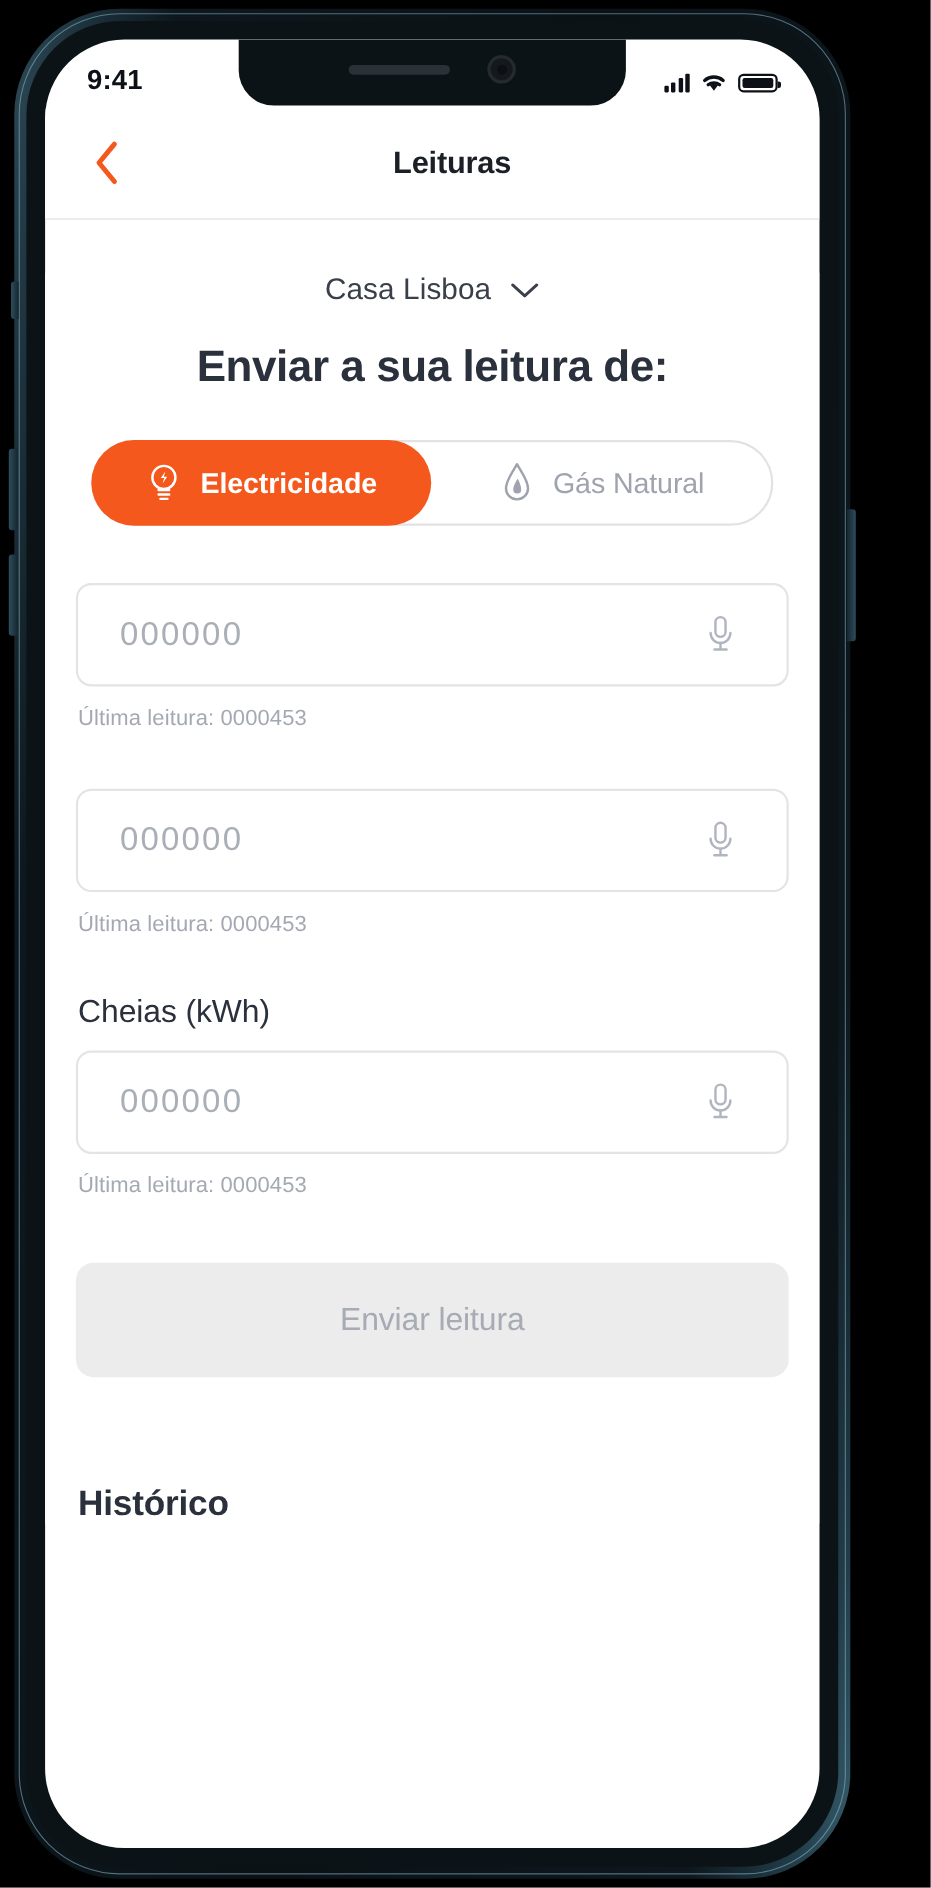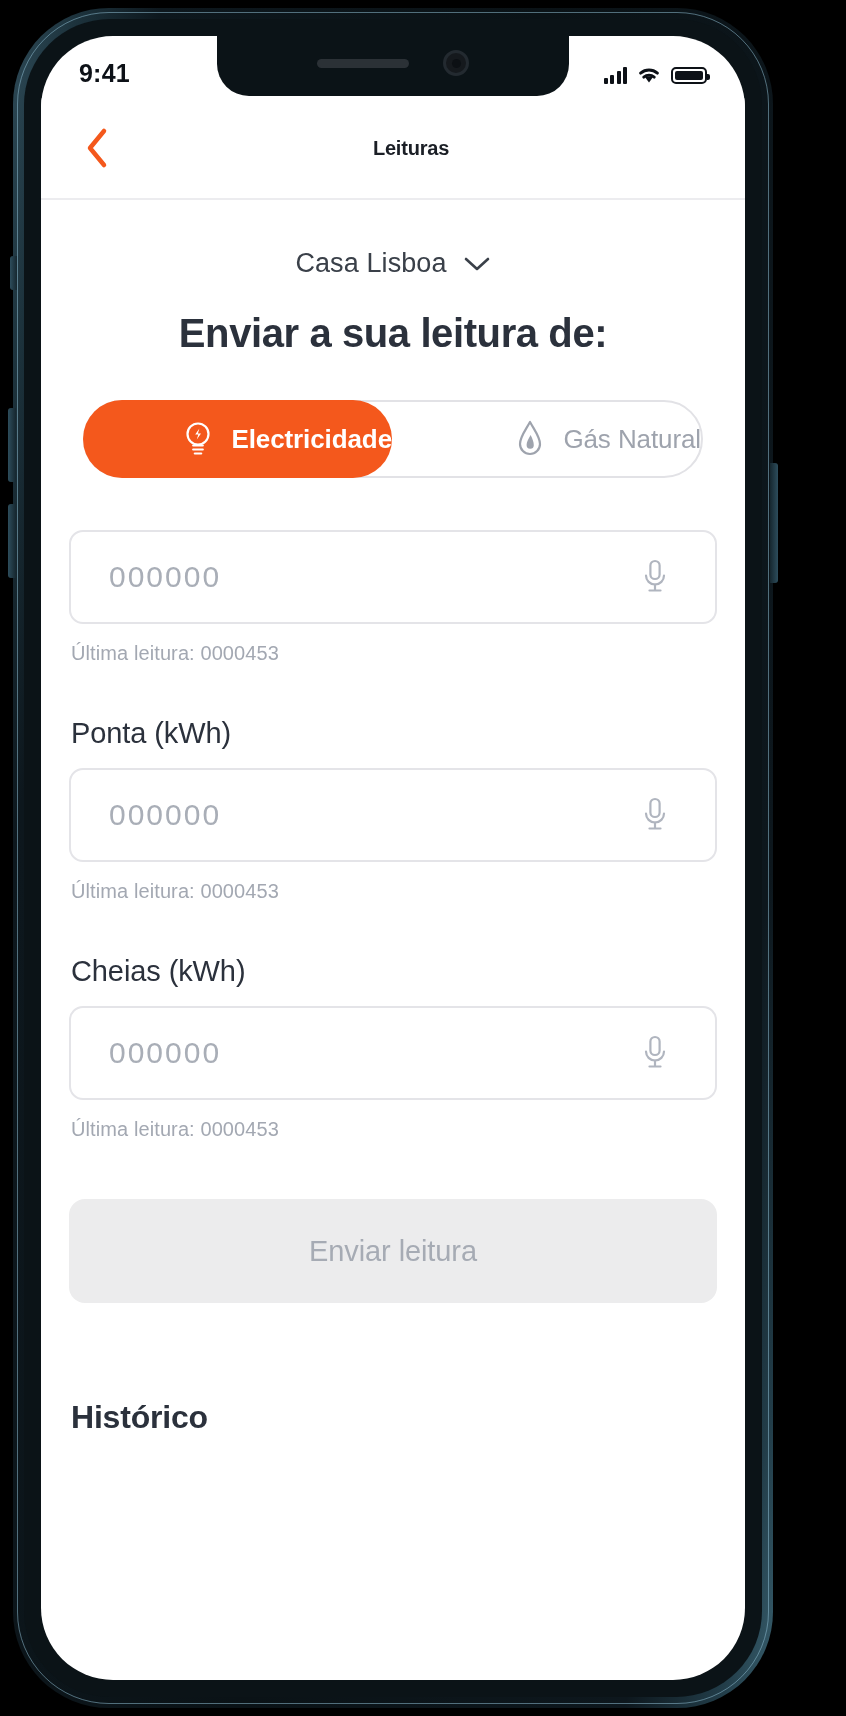--- a/index.html
+++ b/index.html
@@ -171,21 +171,21 @@
   }
   #back-button {
     width: 44px; height: 44px;
     display: flex; align-items: center; justify-content: center;
     cursor: pointer;
   }
   #nav-title {
     position: absolute;
     left: 0; right: 0;
     text-align: center;
-    font-size: 20px;
+    font-size: 28px;
     font-weight: 700;
     color: #1b1f26;
     letter-spacing: -0.2px;
     pointer-events: none;
     padding-left: 36px;
   }
   #nav-divider {
     height: 2px;
     background: #ececef;
     width: 100%;
@@ -227,21 +227,21 @@
     border: 2px solid #e2e2e6;
     border-radius: 39px;
     display: flex;
     position: relative;
     background: #fff;
   }
   .segment {
     flex: 1;
     display: flex;
     align-items: center;
-    justify-content: flex-end;
+    justify-content: center;
     gap: 16px;
     border-radius: 39px;
     cursor: pointer;
     font-size: 26px;
     letter-spacing: -0.1px;
   }
   .segment.active {
     background: #F4581C;
     color: #ffffff;
     font-weight: 700;
@@ -419,21 +419,20 @@
               <path d="M4 17.5 A9 9 0 0 0 22 17.5" stroke="#b0b5bf" stroke-width="2.2" fill="none" stroke-linecap="round"></path>
               <path d="M13 26.5 L13 32" stroke="#b0b5bf" stroke-width="2.2" stroke-linecap="round"></path>
               <path d="M7.5 32.5 L18.5 32.5" stroke="#b0b5bf" stroke-width="2.2" stroke-linecap="round"></path>
             </svg>
           </div>
         </div>
         <div class="field-hint">Última leitura: 0000453</div>
       </div>
 
       <div class="field-block">
-        <div class="field-label">Ponta (kWh)</div>
         <div class="field-input-wrap">
           <input class="field-input" type="text" placeholder="000000" style="">
           <div class="mic-button">
             <svg width="26" height="38" viewBox="0 0 26 38">
               <rect x="8.4" y="3" width="9.2" height="18" rx="4.6" stroke="#b0b5bf" stroke-width="2.2" fill="none"></rect>
               <path d="M4 17.5 A9 9 0 0 0 22 17.5" stroke="#b0b5bf" stroke-width="2.2" fill="none" stroke-linecap="round"></path>
               <path d="M13 26.5 L13 32" stroke="#b0b5bf" stroke-width="2.2" stroke-linecap="round"></path>
               <path d="M7.5 32.5 L18.5 32.5" stroke="#b0b5bf" stroke-width="2.2" stroke-linecap="round"></path>
             </svg>
           </div>

